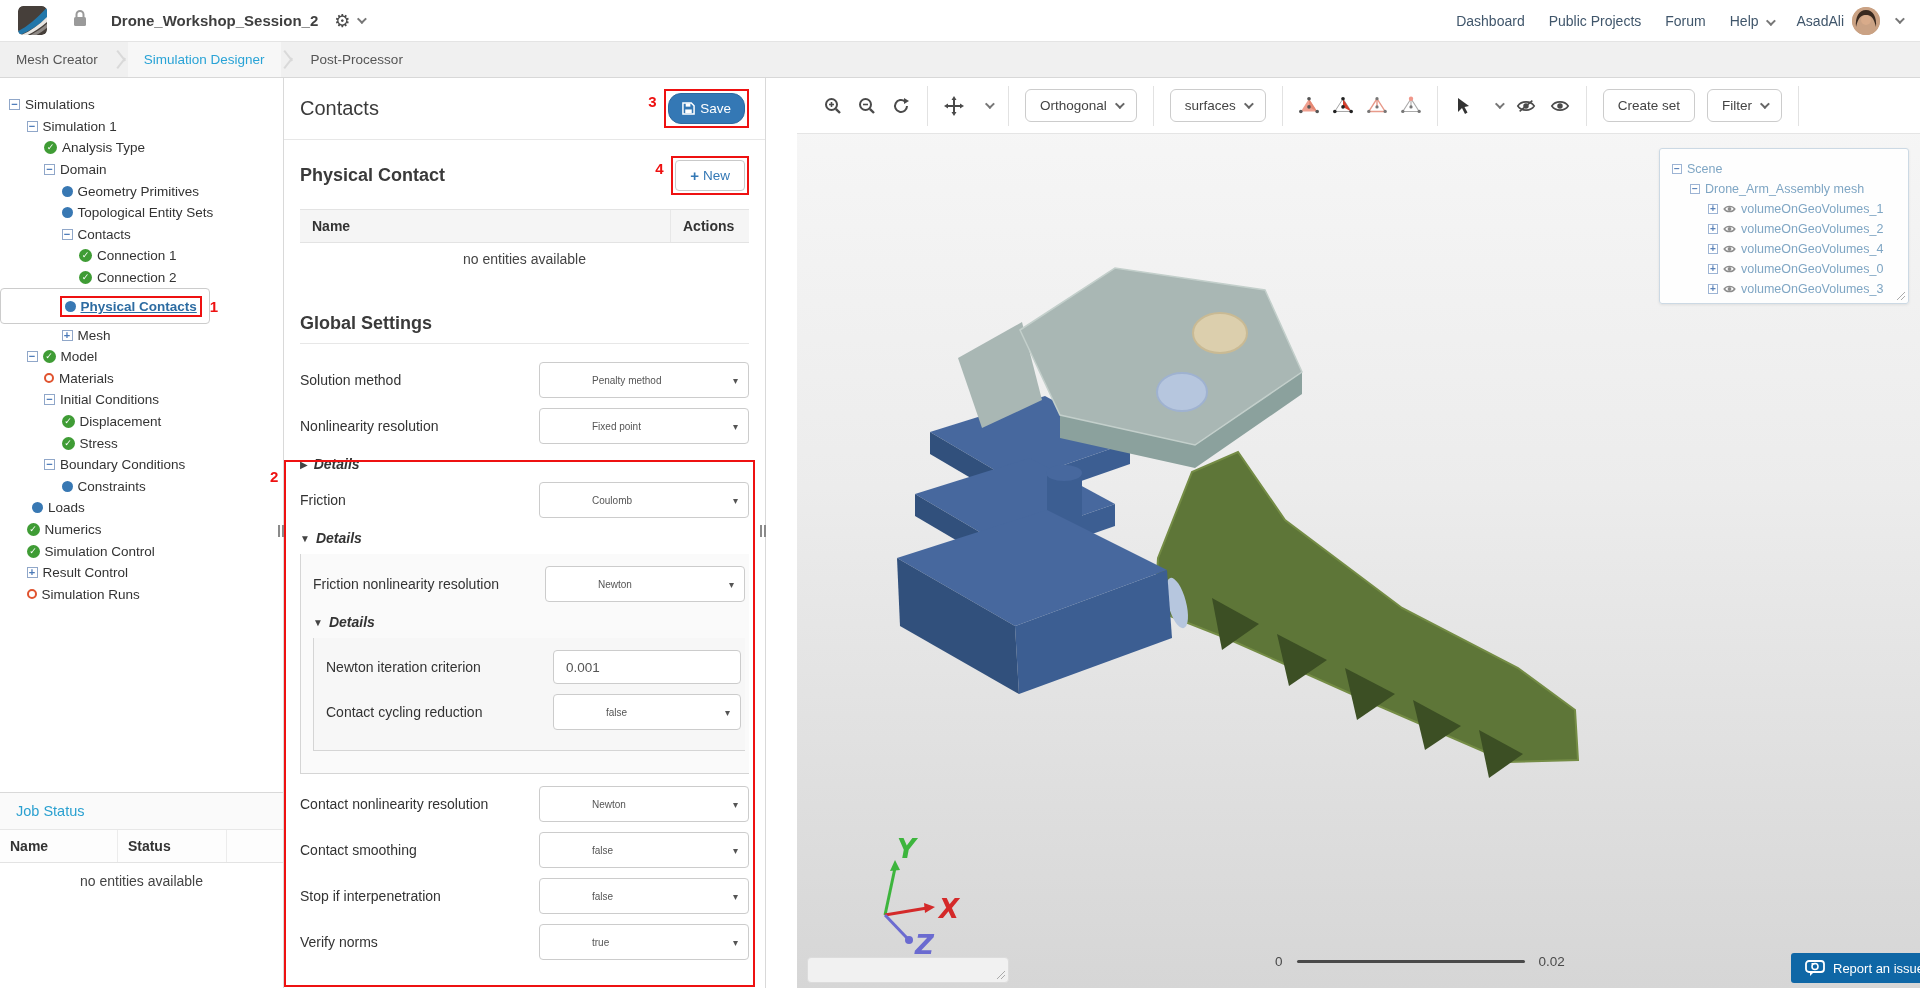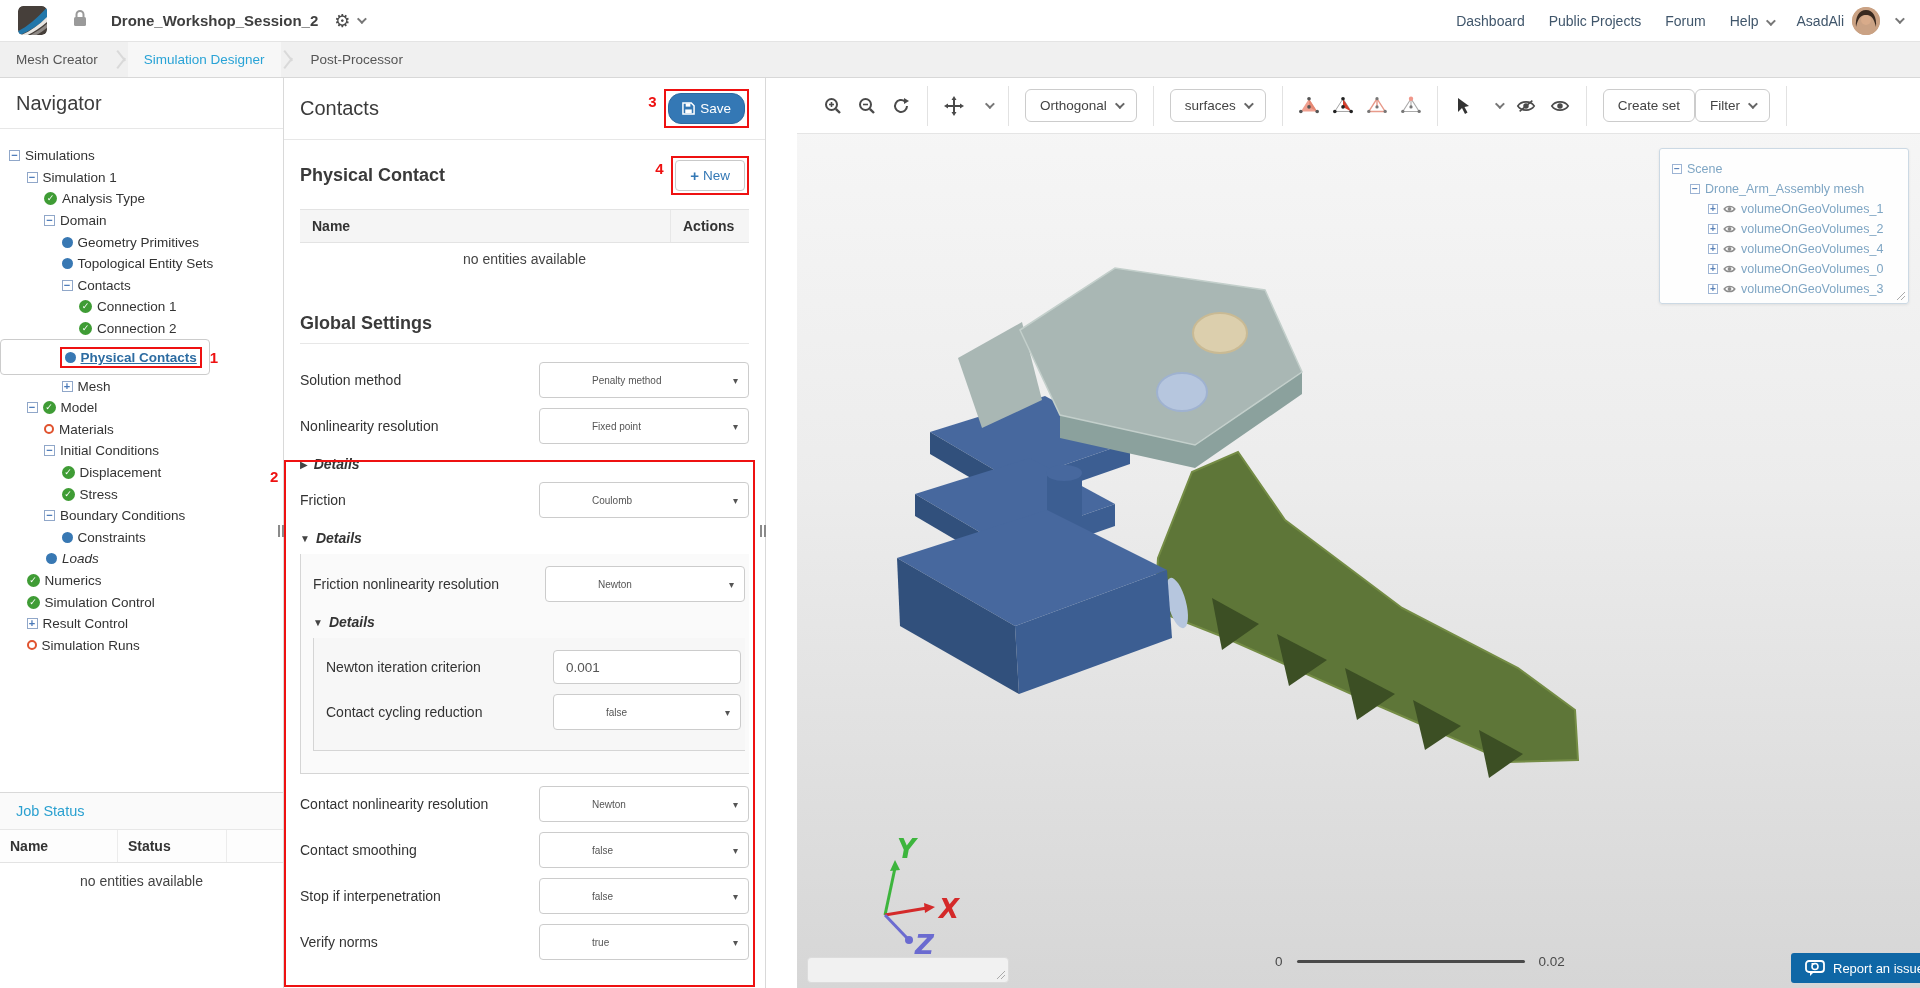--- a/index.html
+++ b/index.html
@@ -158,21 +158,20 @@
 
 <div class="tabbar">
   <div class="tab">Mesh Creator</div>
   <div class="tab-sep"></div>
   <div class="tab active">Simulation Designer</div>
   <div class="tab-sep"></div>
   <div class="tab">Post-Processor</div>
 </div>
 
 <div class="nav-panel">
-  <div class="nav-title">Navigator</div>
   <div class="tree" id="nav-tree">
       <div class="tree-row" style="padding-left: 6px;">
         <span class="row-inner">
           <span class="sq">−</span>
           <span class="t-label">Simulations</span>
         </span>
       </div>
       <div class="tree-row" style="padding-left: 23.5px;">
         <span class="row-inner">
           <span class="sq">−</span>
@@ -270,21 +269,21 @@
           <span class="sq">−</span>
           <span class="t-label">Boundary Conditions</span>
         </span>
       </div>
       <div class="tree-row" style="padding-left: 58.5px;">
         <span class="row-inner">
           <span class="ic-dot"></span>
           <span class="t-label">Constraints</span>
         </span>
       </div>
-      <div class="tree-row" style="padding-left: 43px; font-style: italic;">
+      <div class="tree-row" style="padding-left: 29px;">
         <span class="row-inner">
           <span class="ic-dot"></span>
           <span class="t-label">Loads</span>
         </span>
       </div>
       <div class="tree-row" style="padding-left: 23.5px;">
         <span class="row-inner">
           <span class="ic-check">✓</span>
           <span class="t-label">Numerics</span>
         </span>
@@ -589,21 +588,21 @@
           <svg width="22" height="16" viewBox="0 0 22 16">
             <path d="M2 8 C6 2 16 2 20 8 C16 14 6 14 2 8 Z" fill="none" stroke="#4a4a4a" stroke-width="1.8"></path>
             <circle cx="11" cy="8" r="3" fill="#4a4a4a"></circle>
           </svg>
         </span>
     </div>
     <div class="vt-div"></div>
     <button class="vt-btn">
         <span>Create set</span>
       </button>
-    <button class="vt-btn" style="margin-left:0;">
+    <button class="vt-btn" style="margin-left:12px;">
         <span>Filter</span>
         <span class="chev"></span>
       </button>
     <div class="vt-div"></div>
   </div>
 
   <div class="scene" id="scene-tree">
     <svg class="sc-handle" width="12" height="12" viewBox="0 0 12 12">
         <line x1="3" y1="11" x2="11" y2="3" stroke="#aaa" stroke-width="1"></line>
         <line x1="7" y1="11" x2="11" y2="7" stroke="#aaa" stroke-width="1"></line>

